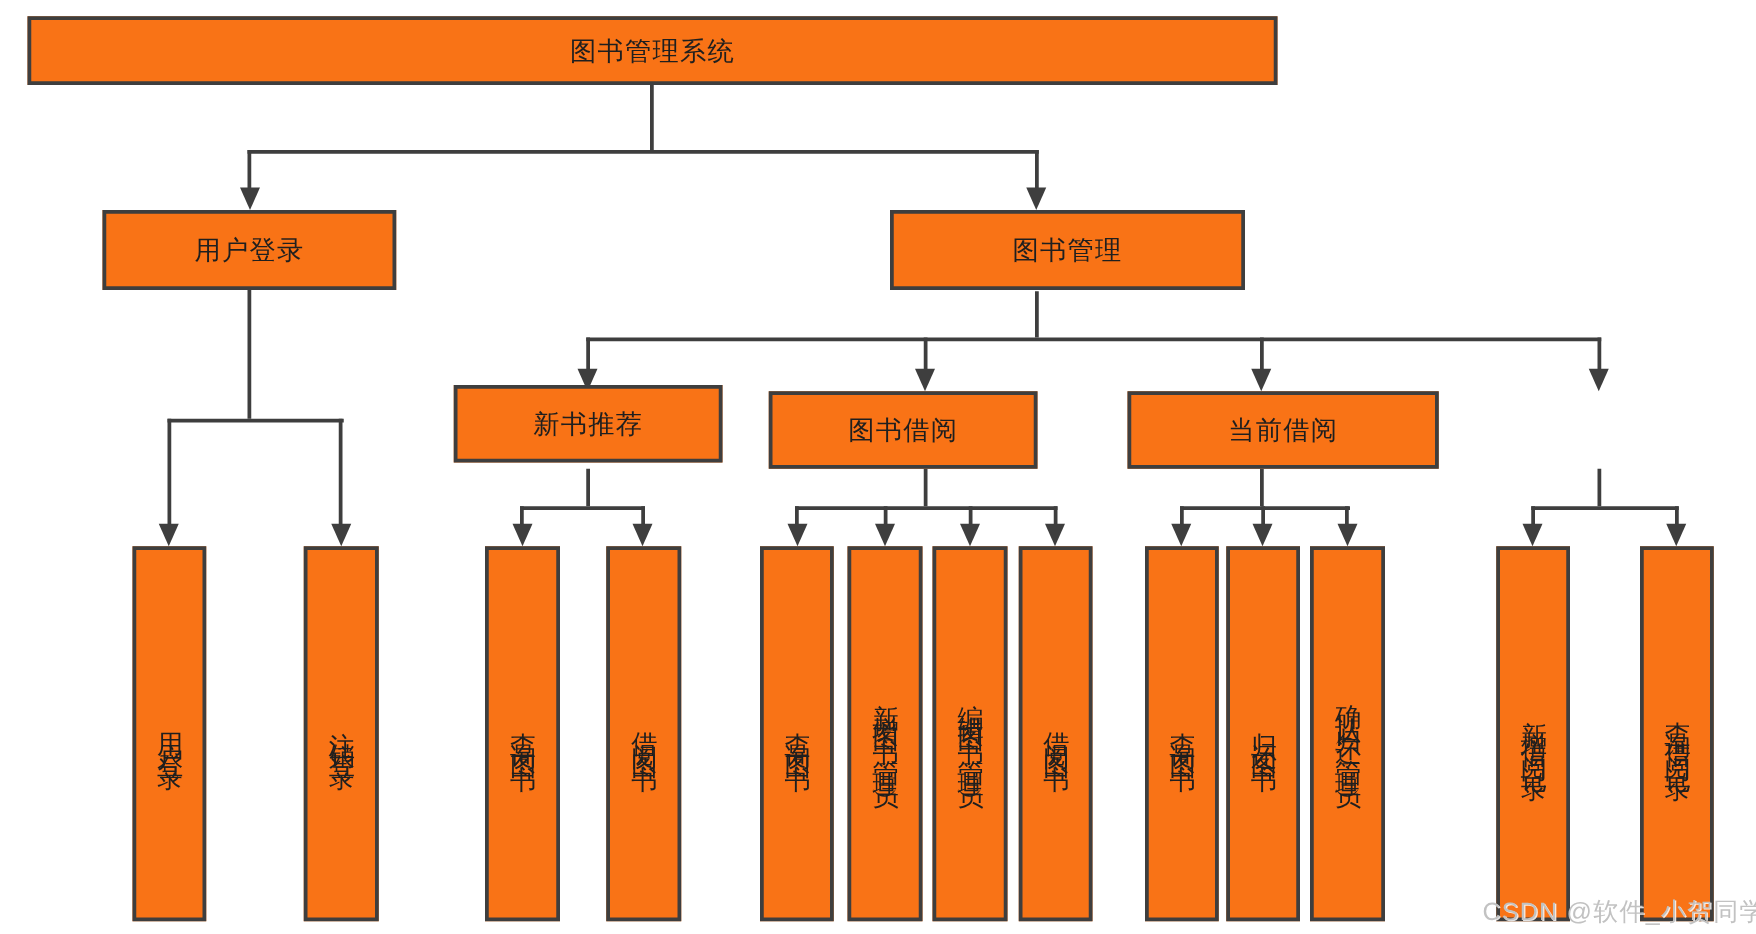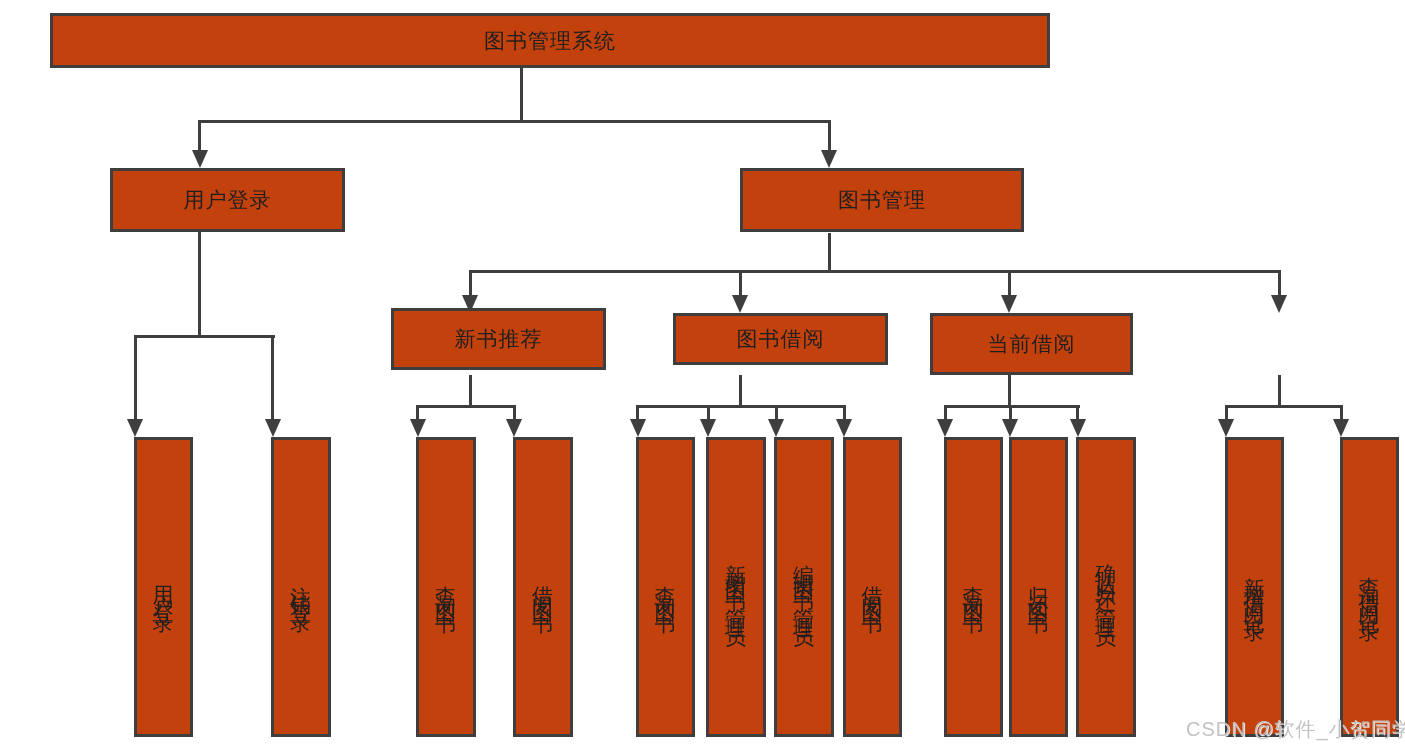--- a/index.html
+++ b/index.html
@@ -9,24 +9,24 @@
     --bg:#ffffff;
   }
   html,body{margin:0;padding:0;background:var(--bg);}
   body{font-family:"Liberation Sans","DejaVu Sans",sans-serif;}
   .canvas{
     position:relative;width:1405px;height:747px;background:var(--bg);
     overflow:hidden;
   }
   
   .box{
-    position:absolute;box-sizing:border-box;background:#c2410c;
+    position:absolute;box-sizing:border-box;background:#f97316;
     border:3px solid var(--line);
     display:flex;align-items:center;justify-content:center;
-    color:var(--text);font-size:21px;letter-spacing:1px;margin-left:28px;
+    color:var(--text);font-size:21px;letter-spacing:1px;
   }
   .leaf span{
     writing-mode:vertical-rl;text-orientation:mixed;
     letter-spacing:9px;font-size:21px;line-height:1;
     white-space:nowrap;
   }
   
   .vl{position:absolute;width:3px;background:var(--line);}
   .hl{position:absolute;height:3px;background:var(--line);}
   .arr{
@@ -112,24 +112,24 @@
   <div class="box" style="left:82px;top:168px;width:235px;height:64px">
     <span>用户登录</span>
   </div>
   <div class="box" style="left:712px;top:168px;width:284px;height:64px">
     <span>图书管理</span>
   </div>
 
   <div class="box" style="left:363px;top:308px;width:215px;height:62px">
     <span>新书推荐</span>
   </div>
-  <div class="box" style="left:645px;top:313px;width:215px;height:52px">
+  <div class="box" style="left:615px;top:313px;width:215px;height:62px">
     <span>图书借阅</span>
   </div>
-  <div class="box" style="left:902px;top:313px;width:203px;height:62px">
+  <div class="box" style="left:902px;top:313px;width:249px;height:62px">
     <span>当前借阅</span>
   </div>
 
   <div class="box leaf" style="left:106px;top:437px;width:59px;height:300px">
     <span>用户登录</span>
   </div>
   <div class="box leaf" style="left:243px;top:437px;width:60px;height:300px">
     <span>注销登录</span>
   </div>
 

